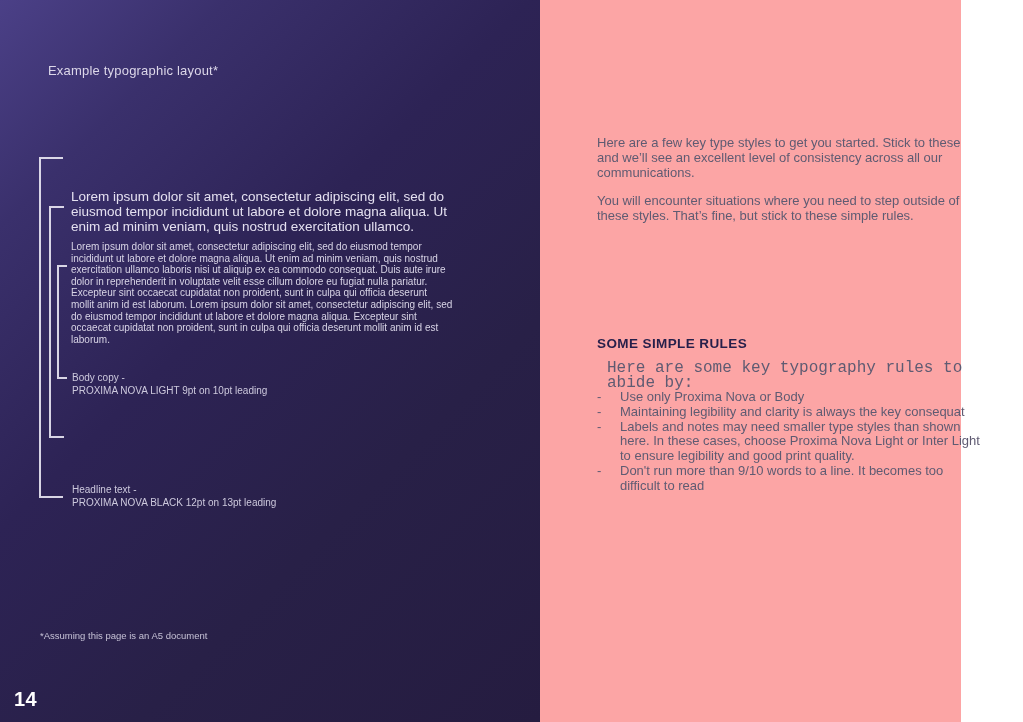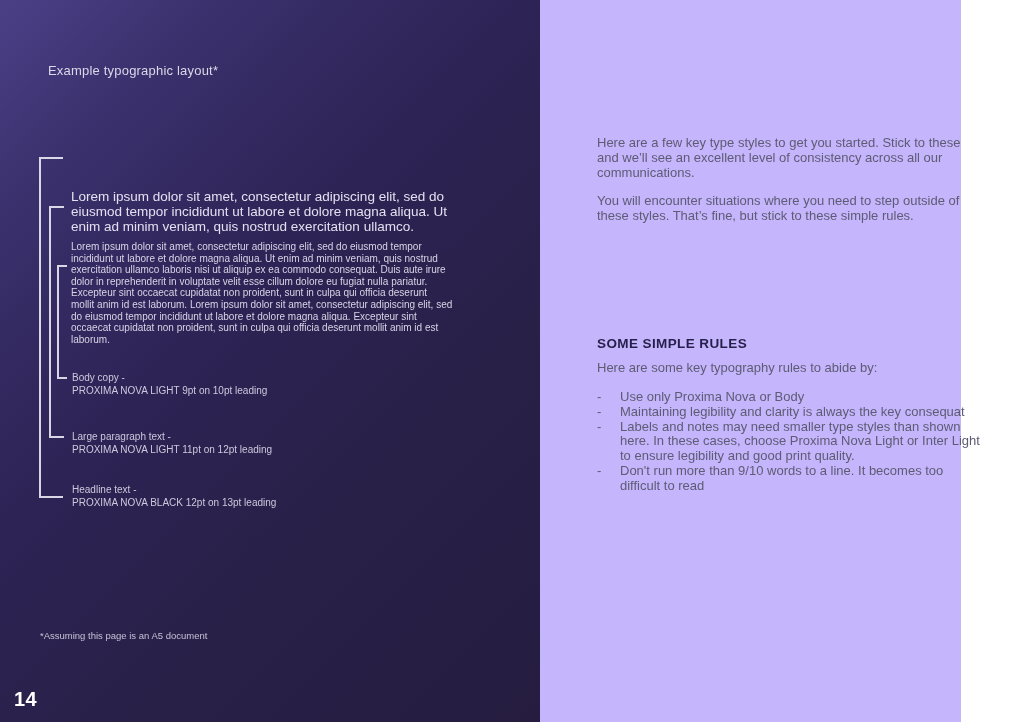--- a/index.html
+++ b/index.html
@@ -66,38 +66,39 @@
     white-space: pre-line;
   }
   .page-number {
     position: absolute; left: 14px; top: 688px;
     font-size: 20px; font-weight: bold; color: #ffffff; letter-spacing: 0.3px;
   }
 
   
   .right-panel {
     position: absolute; left: 540px; top: 0; width: 421px; height: 722px;
-    background: #c4b5fd; color: #5f5b72;
+    background: #fca5a5; color: #5f5b72;
   }
   .intro-para-1, .intro-para-2 {
     position: absolute; left: 57px; width: 392px;
     font-size: 13px; line-height: 14.8px;
     white-space: pre-line;
   }
   .intro-para-1 { top: 136px; }
   .intro-para-2 { top: 194px; }
 
   .rules-heading {
     position: absolute; left: 57px; top: 336px;
     font-size: 13.5px; font-weight: bold; color: #261f4a; letter-spacing: 0.4px;
   }
   .rules-intro {
-    position: absolute; left: 57px; top: 361px; width: 392px;
-    font-size: 13px; line-height: 14.8px;
+    position: absolute; left: 67px; top: 361px; width: 392px;
+    font-size: 16px; line-height: 14.8px;
     white-space: pre-line;
+    font-family: Liberation Mono, monospace;
   }
   .rules-list {
     position: absolute; left: 57px; top: 390px; width: 400px;
     font-size: 13px; line-height: 14.8px;
   }
   .rule-item { display: flex; align-items: flex-start; }
   .rule-dash { width: 23px; flex: 0 0 23px; }
   .rule-text { flex: 1; white-space: pre-line; }
 </style>
 </head>
@@ -124,22 +125,20 @@
 dolor in reprehenderit in voluptate velit esse cillum dolore eu fugiat nulla pariatur.
 Excepteur sint occaecat cupidatat non proident, sunt in culpa qui officia deserunt
 mollit anim id est laborum. Lorem ipsum dolor sit amet, consectetur adipiscing elit, sed
 do eiusmod tempor incididunt ut labore et dolore magna aliqua. Excepteur sint
 occaecat cupidatat non proident, sunt in culpa qui officia deserunt mollit anim id est
 laborum.</div>
 
     <div class="type-label label-bodycopy">Body copy -
 PROXIMA NOVA LIGHT 9pt on 10pt leading</div>
 
-    <div class="type-label label-largepara">Large paragraph text -
-PROXIMA NOVA LIGHT 11pt on 12pt leading</div>
 
     <div class="type-label label-headline">Headline text -
 PROXIMA NOVA BLACK 12pt on 13pt leading</div>
 
     <div class="footnote">*Assuming this page is an A5 document</div>
 
     <div class="page-number">14</div>
   </div>
 
   <div class="right-panel">

